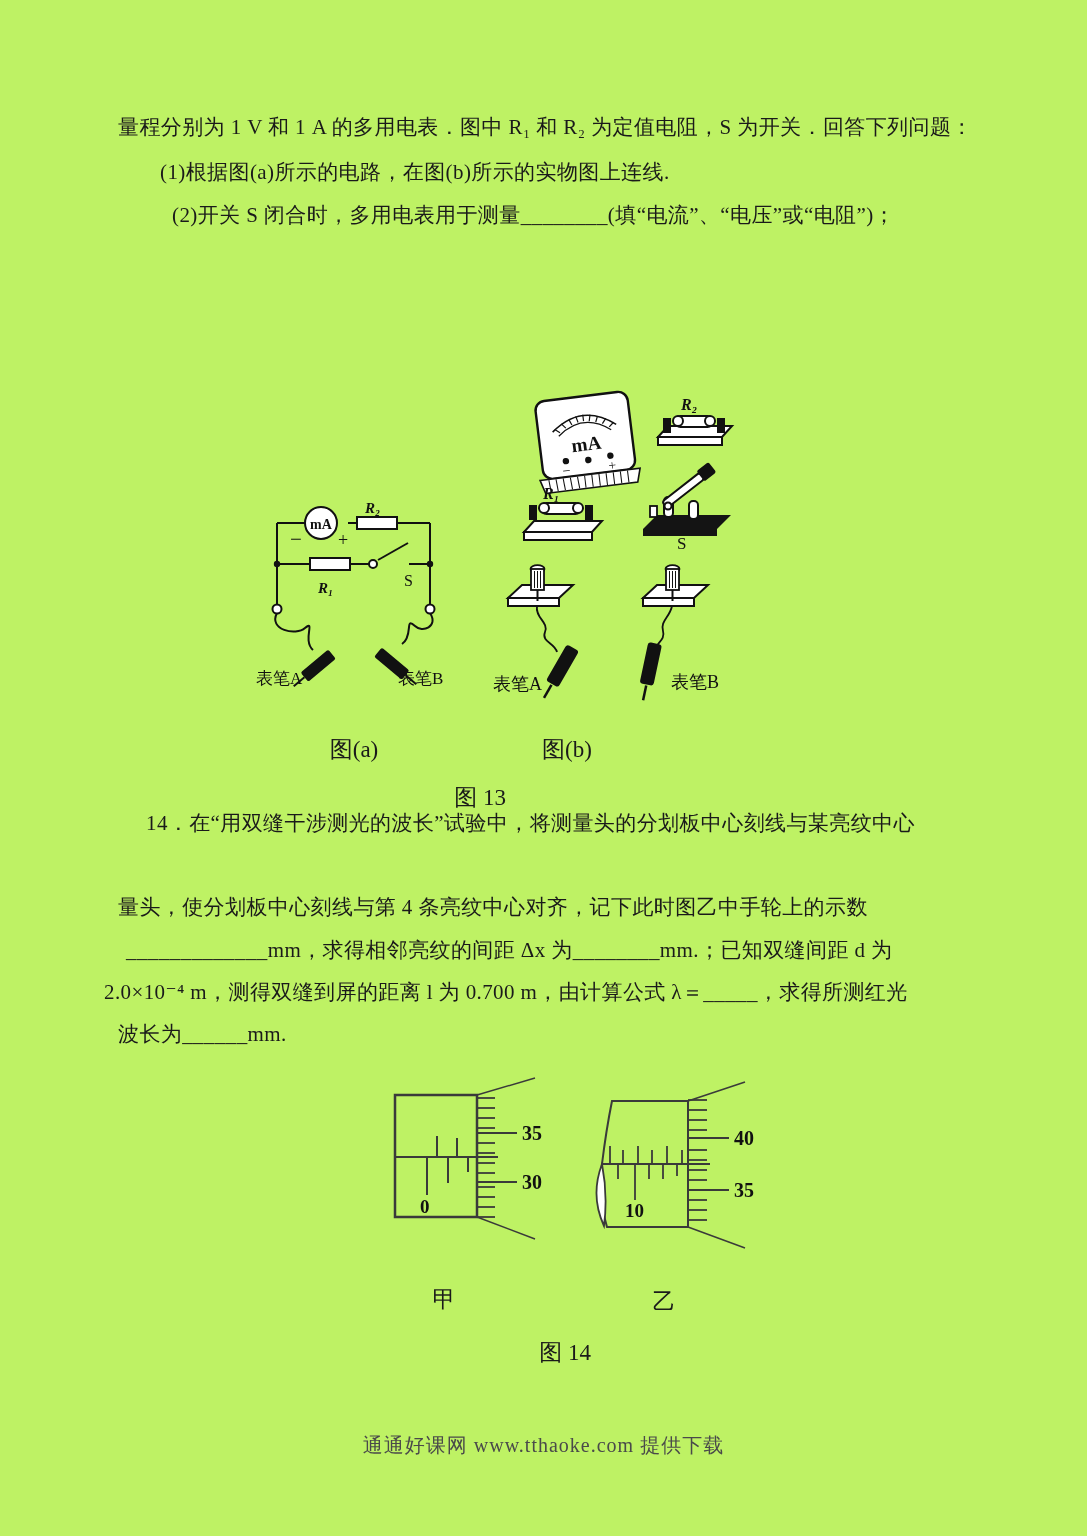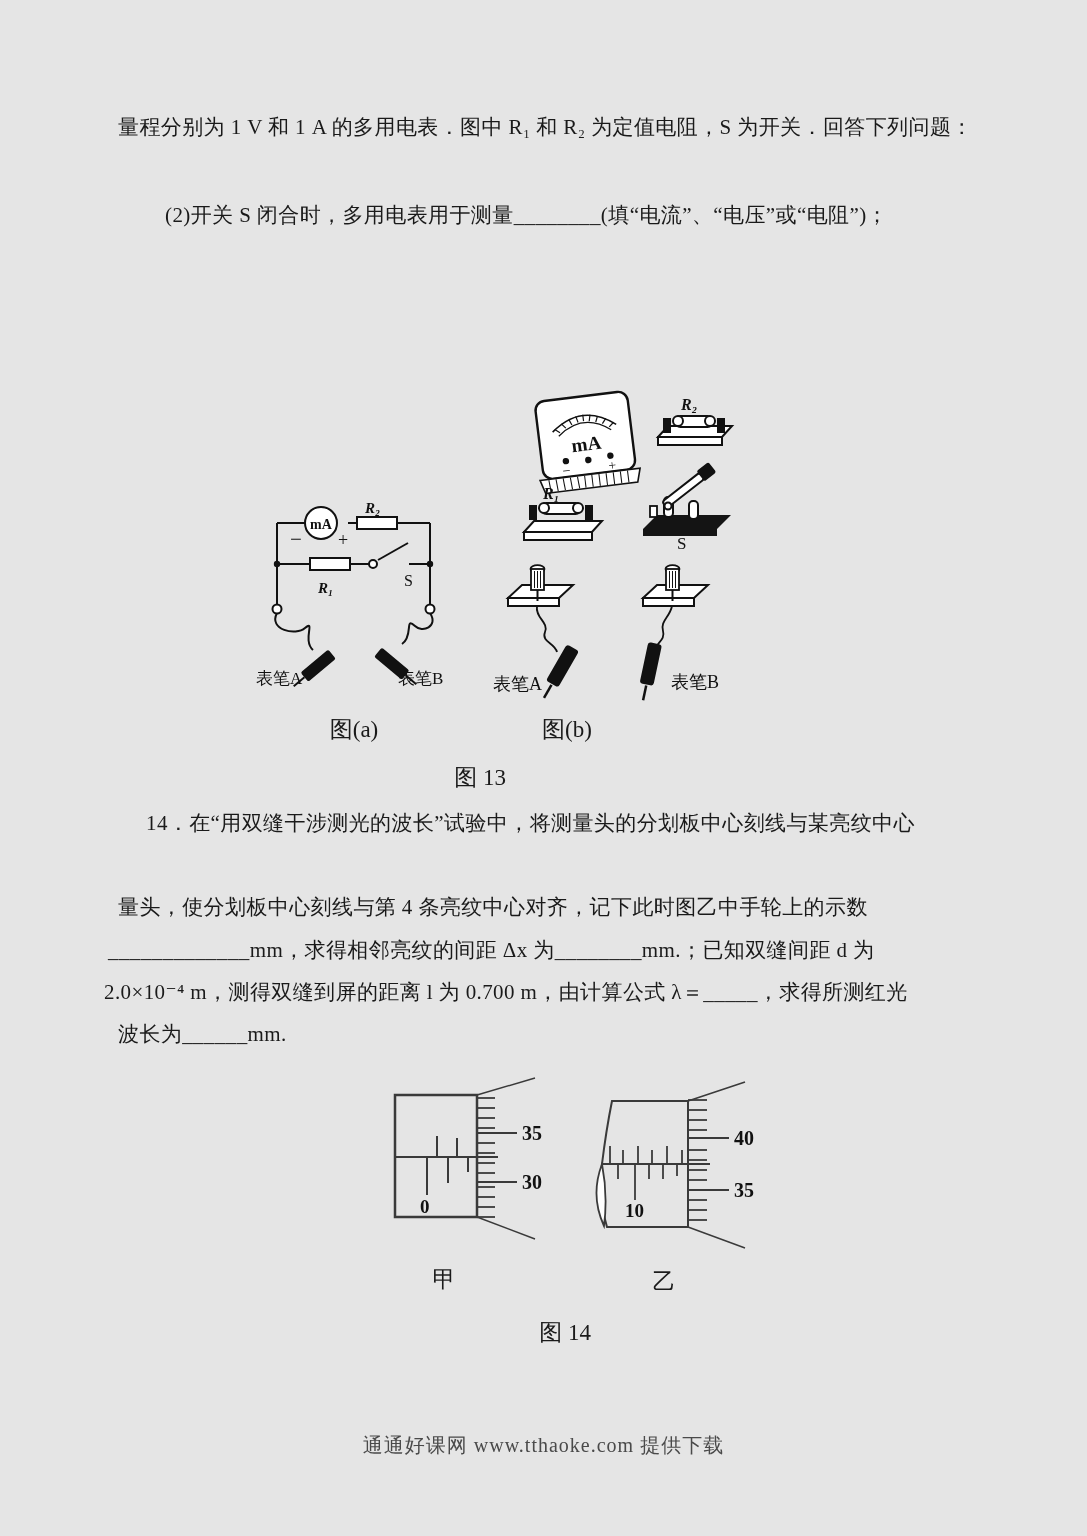--- a/index.html
+++ b/index.html
@@ -1,41 +1,42 @@
 <!DOCTYPE html>
 <html><head>
 <meta charset="utf-8">
 <style>
   * { margin:0; padding:0; box-sizing:border-box; }
   html,body { background:#ffffff; }
   .page {
-    position:relative; width:1087px; height:1536px; background:#e5e5e5;
+    position:relative; width:1087px; height:1536px; background:#bef264;
     font-family:"Liberation Serif","DejaVu Serif",serif; color:#1a1a1a; overflow:hidden;
   }
   .tline {
     position:absolute; font-size:21px; line-height:27px; white-space:nowrap;
     letter-spacing:0.4px; color:#1a1a1a;
   }
   .fig { position:absolute; }
   .fig > svg { position:absolute; }
-  .cap { position:absolute; text-align:center; font-size:23px; color:#1a1a1a; white-space:nowrap; }
+  .cap { position:absolute; text-align:center; font-size:23px; color:#1a1a1a; white-space:nowrap;margin-top:20px; }
   .footer {
     position:absolute; left:0; right:0; top:1432px; text-align:center;
     font-size:20px; letter-spacing:1px; color:#4a4a4a;
     font-family:"Liberation Serif","DejaVu Serif",serif;
   }
   svg text { font-family:"Liberation Serif","DejaVu Serif",serif; fill:#111; }
 </style>
 </head>
 <body>
 
 <div class="page">
 
   <div class="tline" style="left:118px;top:114px">量程分别为 1 V 和 1 A 的多用电表．图中 R₁ 和 R₂ 为定值电阻，S 为开关．回答下列问题：</div>
-  <div class="tline" style="left:165px;top:202px">(2)开关 S 闭合时，多用电表用于测量________(填“电流”、“电压”或“电阻”)；</div>
+  <div class="tline" style="left:160px;top:159px">(1)根据图(a)所示的电路，在图(b)所示的实物图上连线.</div>
+  <div class="tline" style="left:172px;top:202px">(2)开关 S 闭合时，多用电表用于测量________(填“电流”、“电压”或“电阻”)；</div>
 
   <div class="fig" style="left:240px;top:380px;width:560px;height:425px">
 
     <svg style="left:12px;top:120px" width="205" height="192" viewBox="0 0 205 192">
       <g stroke="#111" stroke-width="2" fill="none">
         <line x1="25" y1="23" x2="53" y2="23"></line>
         <line x1="96" y1="23" x2="105" y2="23"></line>
         <line x1="145" y1="23" x2="178" y2="23"></line>
         <line x1="25" y1="23" x2="25" y2="104"></line>
         <line x1="178" y1="23" x2="178" y2="104"></line>
@@ -183,21 +184,21 @@
       </g>
     </svg>
 
     <div class="cap" style="left:59px;top:334px;width:110px">图(a)</div>
     <div class="cap" style="left:272px;top:334px;width:110px">图(b)</div>
     <div class="cap" style="left:140px;top:382px;width:200px">图 13</div>
   </div>
 
   <div class="tline" style="left:146px;top:810px">14．在“用双缝干涉测光的波长”试验中，将测量头的分划板中心刻线与某亮纹中心</div>
   <div class="tline" style="left:118px;top:894px">量头，使分划板中心刻线与第 4 条亮纹中心对齐，记下此时图乙中手轮上的示数</div>
-  <div class="tline" style="left:108px;top:937px">_____________mm，求得相邻亮纹的间距 Δx 为________mm.；已知双缝间距 d 为</div>
+  <div class="tline" style="left:126px;top:937px">_____________mm，求得相邻亮纹的间距 Δx 为________mm.；已知双缝间距 d 为</div>
   <div class="tline" style="left:104px;top:979px">2.0×10⁻⁴ m，测得双缝到屏的距离 l 为 0.700 m，由计算公式 λ＝_____，求得所测红光</div>
   <div class="tline" style="left:118px;top:1021px">波长为______mm.</div>
 
   <div class="fig" style="left:380px;top:1065px;width:400px;height:300px">
 
     <svg style="left:3px;top:11px" width="195" height="175" viewBox="0 0 195 175">
       <rect x="12" y="19" width="82" height="122" fill="none" stroke="#3a3a3a" stroke-width="2.5"></rect>
       <line x1="12" y1="81" x2="115" y2="81" stroke="#3a3a3a" stroke-width="2"></line>
       <g stroke="#3a3a3a" stroke-width="2">
         <line x1="44" y1="81" x2="44" y2="119"></line>

